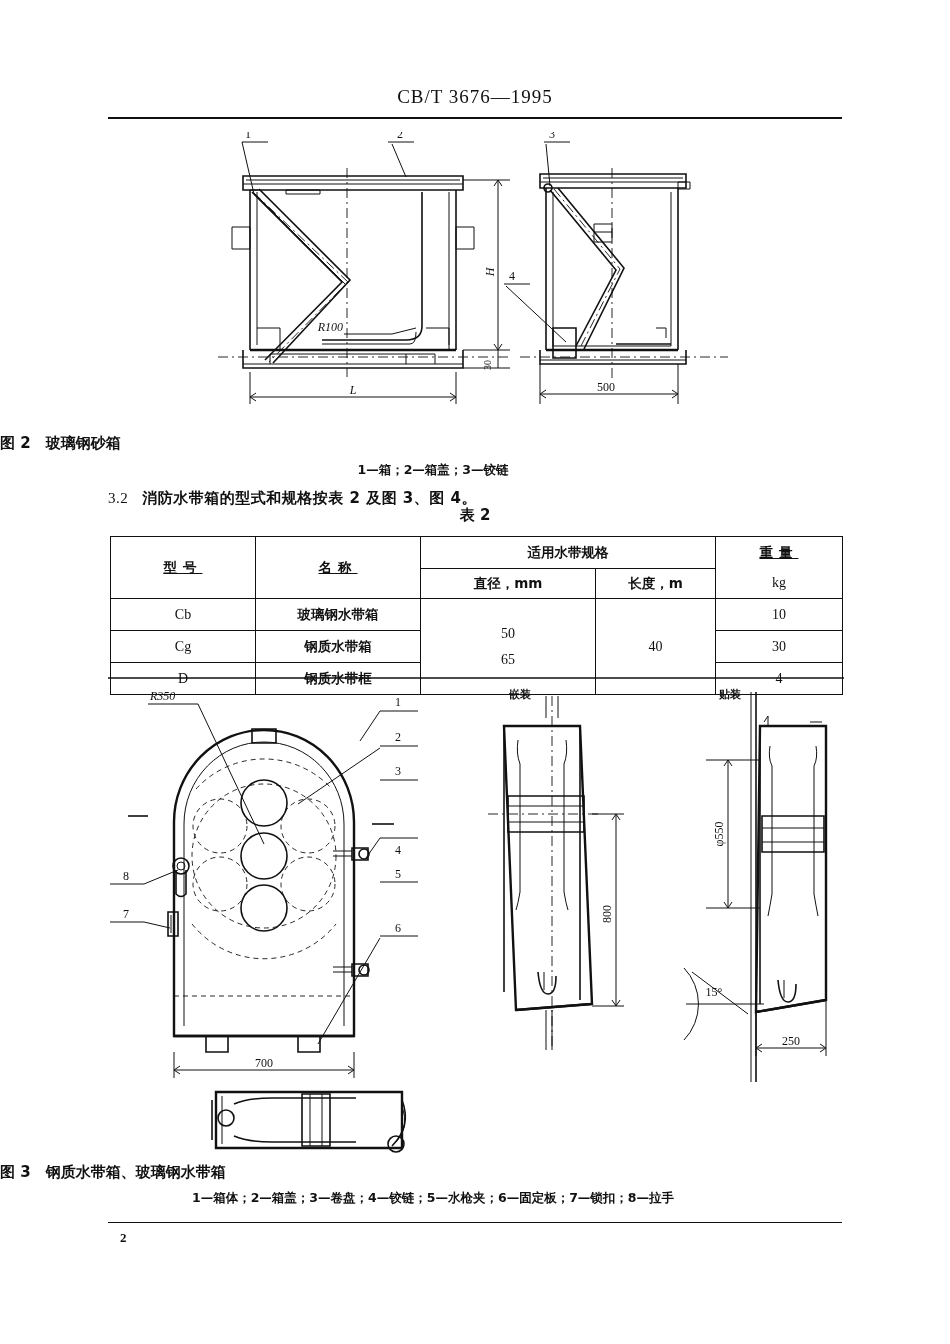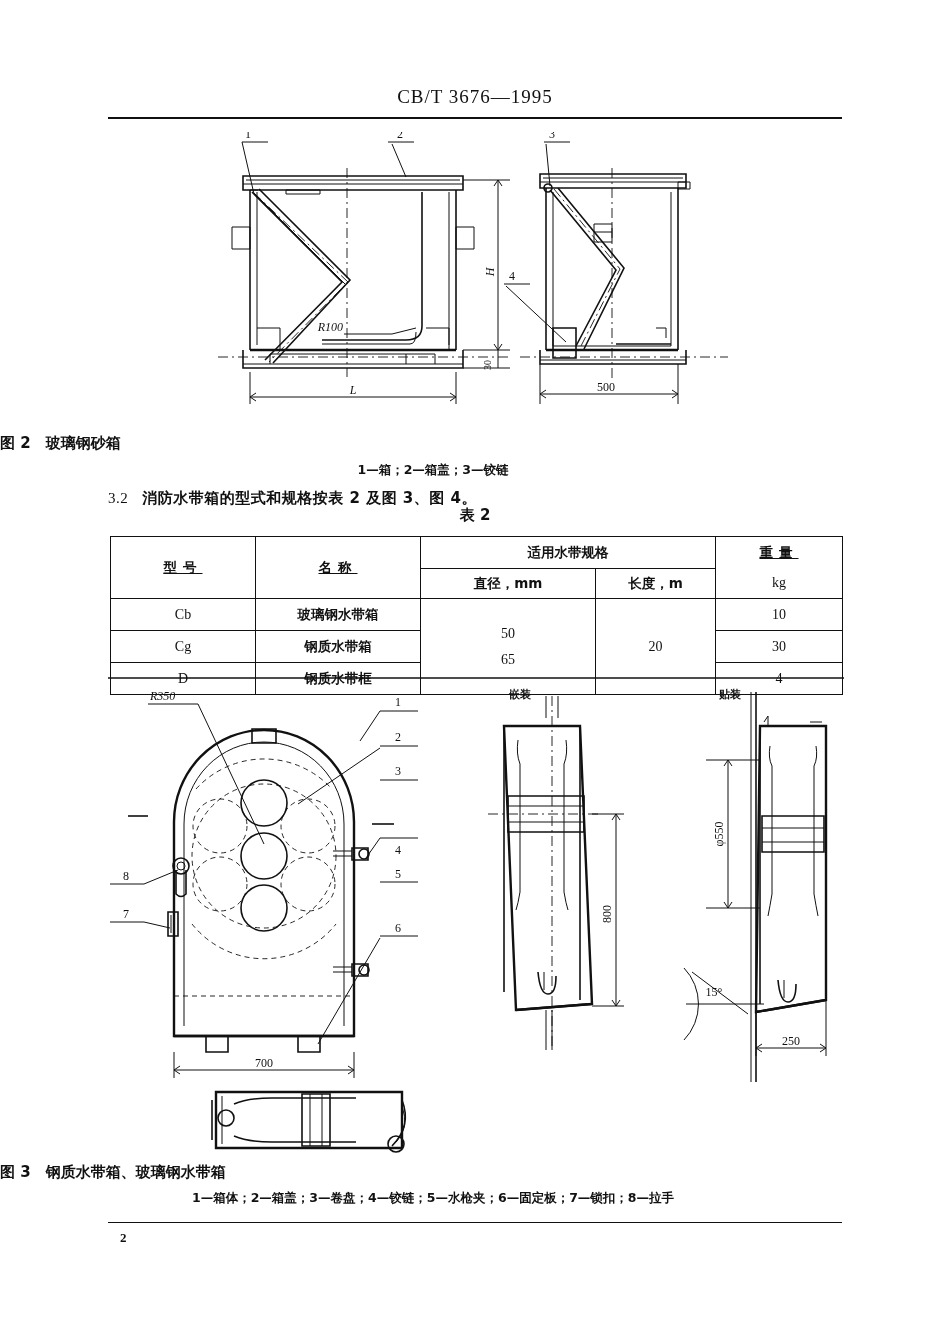--- a/index.html
+++ b/index.html
@@ -244,21 +244,21 @@
         <th class="lat" style="border-top:none">kg</th>
       </tr>
       <tr class="r-body">
         <td class="lat">Cb</td>
         <td>玻璃钢水带箱</td>
         <td rowspan="3" class="lat">
           <div>50</div>
           <div style="height:10px"></div>
           <div>65</div>
         </td>
-        <td rowspan="3" class="lat">20</td>
+        <td rowspan="3" class="lat">40</td>
         <td class="lat">10</td>
       </tr>
       <tr class="r-body">
         <td class="lat">Cg</td>
         <td>钢质水带箱</td>
         <td class="lat">30</td>
       </tr>
       <tr class="r-body">
         <td class="lat">D</td>
         <td>钢质水带框</td>

